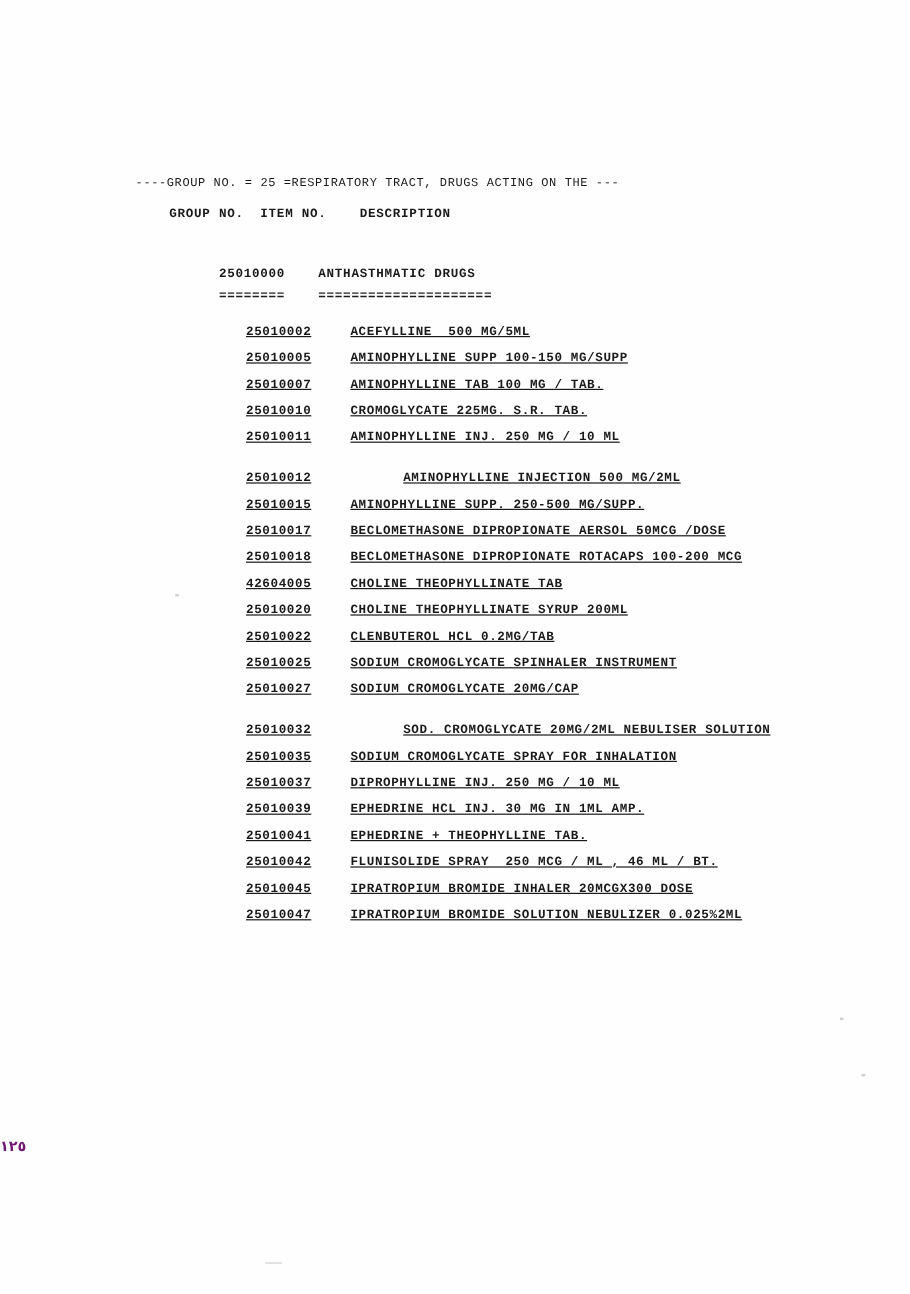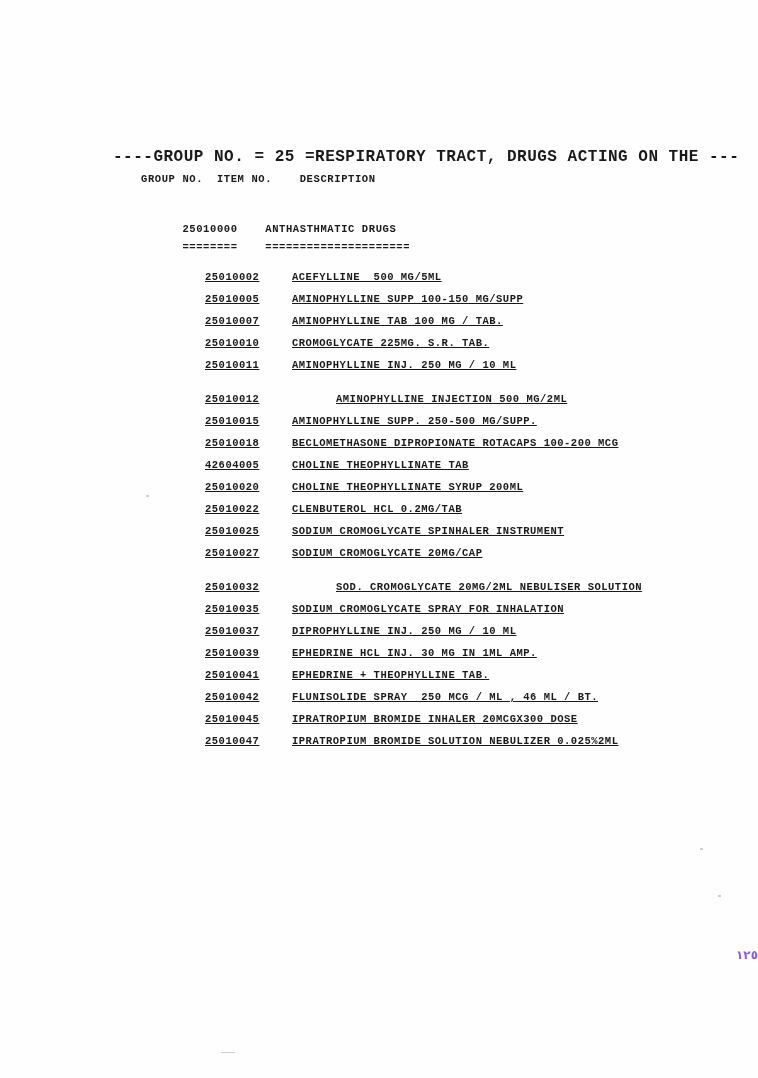--- a/index.html
+++ b/index.html
@@ -23,23 +23,23 @@
   .doc-body {
     position: absolute;
     left: 0;
     top: 0;
     width: 758px;
   }
   .group-header {
     position: absolute;
     left: 113px;
     top: 148px;
-    font-size: 16px;
+    font-size: 10px;
     letter-spacing: 0.5px;
-    font-weight: 700;
+    font-weight: 400;
     white-space: pre;
   }
   .col-header {
     position: absolute;
     left: 141px;
     top: 173px;
     font-size: 10.5px;
     letter-spacing: 0.6px;
     font-weight: 700;
     white-space: pre;
@@ -89,26 +89,26 @@
   .item-desc {
     font-size: 10.5px;
     letter-spacing: 0.5px;
     font-weight: 700;
   }
   .page-number {
     position: absolute;
     left: 0;
     right: 0;
     top: 948px;
-    text-align: right;
+    text-align: left;
     font-size: 12px;
     letter-spacing: 2px;
     font-family: "DejaVu Sans", sans-serif;
     font-weight: 700;
-    color: #8b5cf6;
+    color: #701a75;
   }
   .speck {
     position: absolute;
     background: #cfcfcf;
   }
 </style>
 </head>
 <body>
 
 <div class="page">
@@ -128,20 +128,21 @@
     </div>
 
     <div class="items" id="items-list">
         <div class="item-row"><span class="item-code">25010002</span><span class="item-desc">ACEFYLLINE  500 MG/5ML</span></div>
         <div class="item-row"><span class="item-code">25010005</span><span class="item-desc">AMINOPHYLLINE SUPP 100-150 MG/SUPP</span></div>
         <div class="item-row"><span class="item-code">25010007</span><span class="item-desc">AMINOPHYLLINE TAB 100 MG / TAB.</span></div>
         <div class="item-row"><span class="item-code">25010010</span><span class="item-desc">CROMOGLYCATE 225MG. S.R. TAB.</span></div>
         <div class="item-row"><span class="item-code">25010011</span><span class="item-desc">AMINOPHYLLINE INJ. 250 MG / 10 ML</span></div>
         <div class="item-row gap-before"><span class="item-code">25010012</span><span class="item-desc">AMINOPHYLLINE INJECTION 500 MG/2ML</span></div>
         <div class="item-row"><span class="item-code">25010015</span><span class="item-desc">AMINOPHYLLINE SUPP. 250-500 MG/SUPP.</span></div>
+        <div class="item-row"><span class="item-code">25010017</span><span class="item-desc">BECLOMETHASONE DIPROPIONATE AERSOL 50MCG /DOSE</span></div>
         <div class="item-row"><span class="item-code">25010018</span><span class="item-desc">BECLOMETHASONE DIPROPIONATE ROTACAPS 100-200 MCG</span></div>
         <div class="item-row"><span class="item-code">42604005</span><span class="item-desc">CHOLINE THEOPHYLLINATE TAB</span></div>
         <div class="item-row"><span class="item-code">25010020</span><span class="item-desc">CHOLINE THEOPHYLLINATE SYRUP 200ML</span></div>
         <div class="item-row"><span class="item-code">25010022</span><span class="item-desc">CLENBUTEROL HCL 0.2MG/TAB</span></div>
         <div class="item-row"><span class="item-code">25010025</span><span class="item-desc">SODIUM CROMOGLYCATE SPINHALER INSTRUMENT</span></div>
         <div class="item-row"><span class="item-code">25010027</span><span class="item-desc">SODIUM CROMOGLYCATE 20MG/CAP</span></div>
         <div class="item-row gap-before"><span class="item-code">25010032</span><span class="item-desc">SOD. CROMOGLYCATE 20MG/2ML NEBULISER SOLUTION</span></div>
         <div class="item-row"><span class="item-code">25010035</span><span class="item-desc">SODIUM CROMOGLYCATE SPRAY FOR INHALATION</span></div>
         <div class="item-row"><span class="item-code">25010037</span><span class="item-desc">DIPROPHYLLINE INJ. 250 MG / 10 ML</span></div>
         <div class="item-row"><span class="item-code">25010039</span><span class="item-desc">EPHEDRINE HCL INJ. 30 MG IN 1ML AMP.</span></div>

